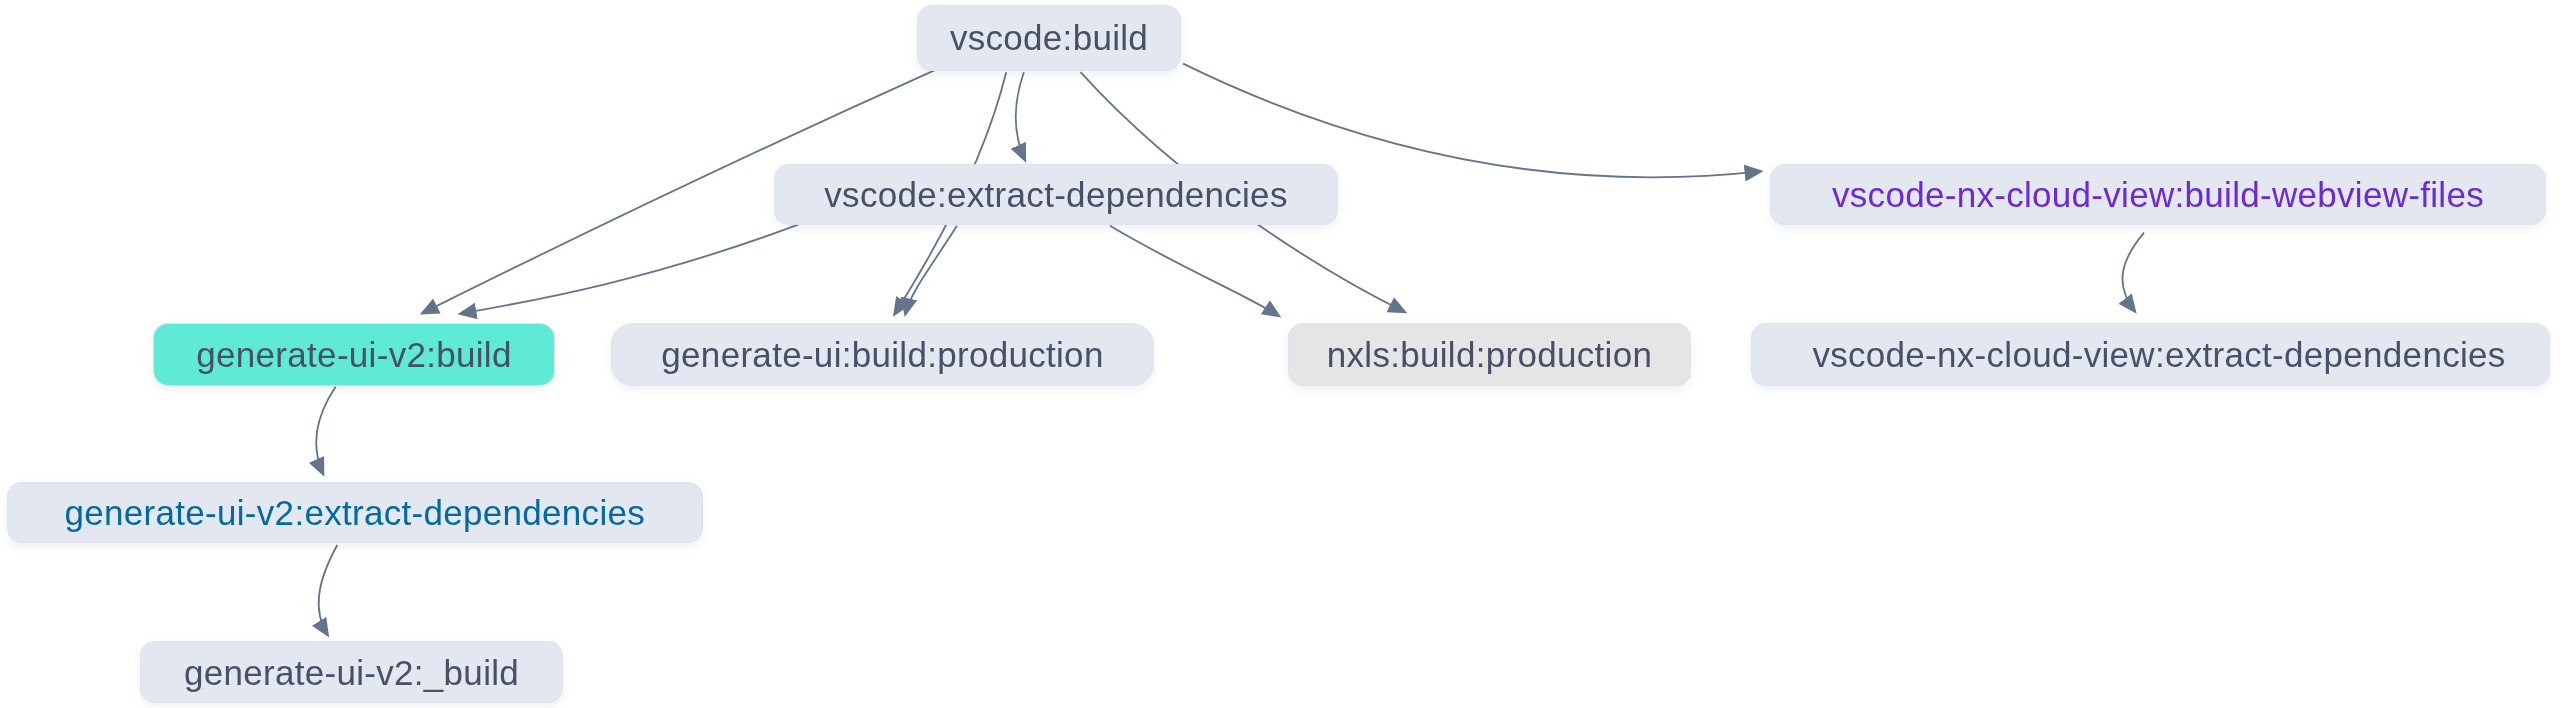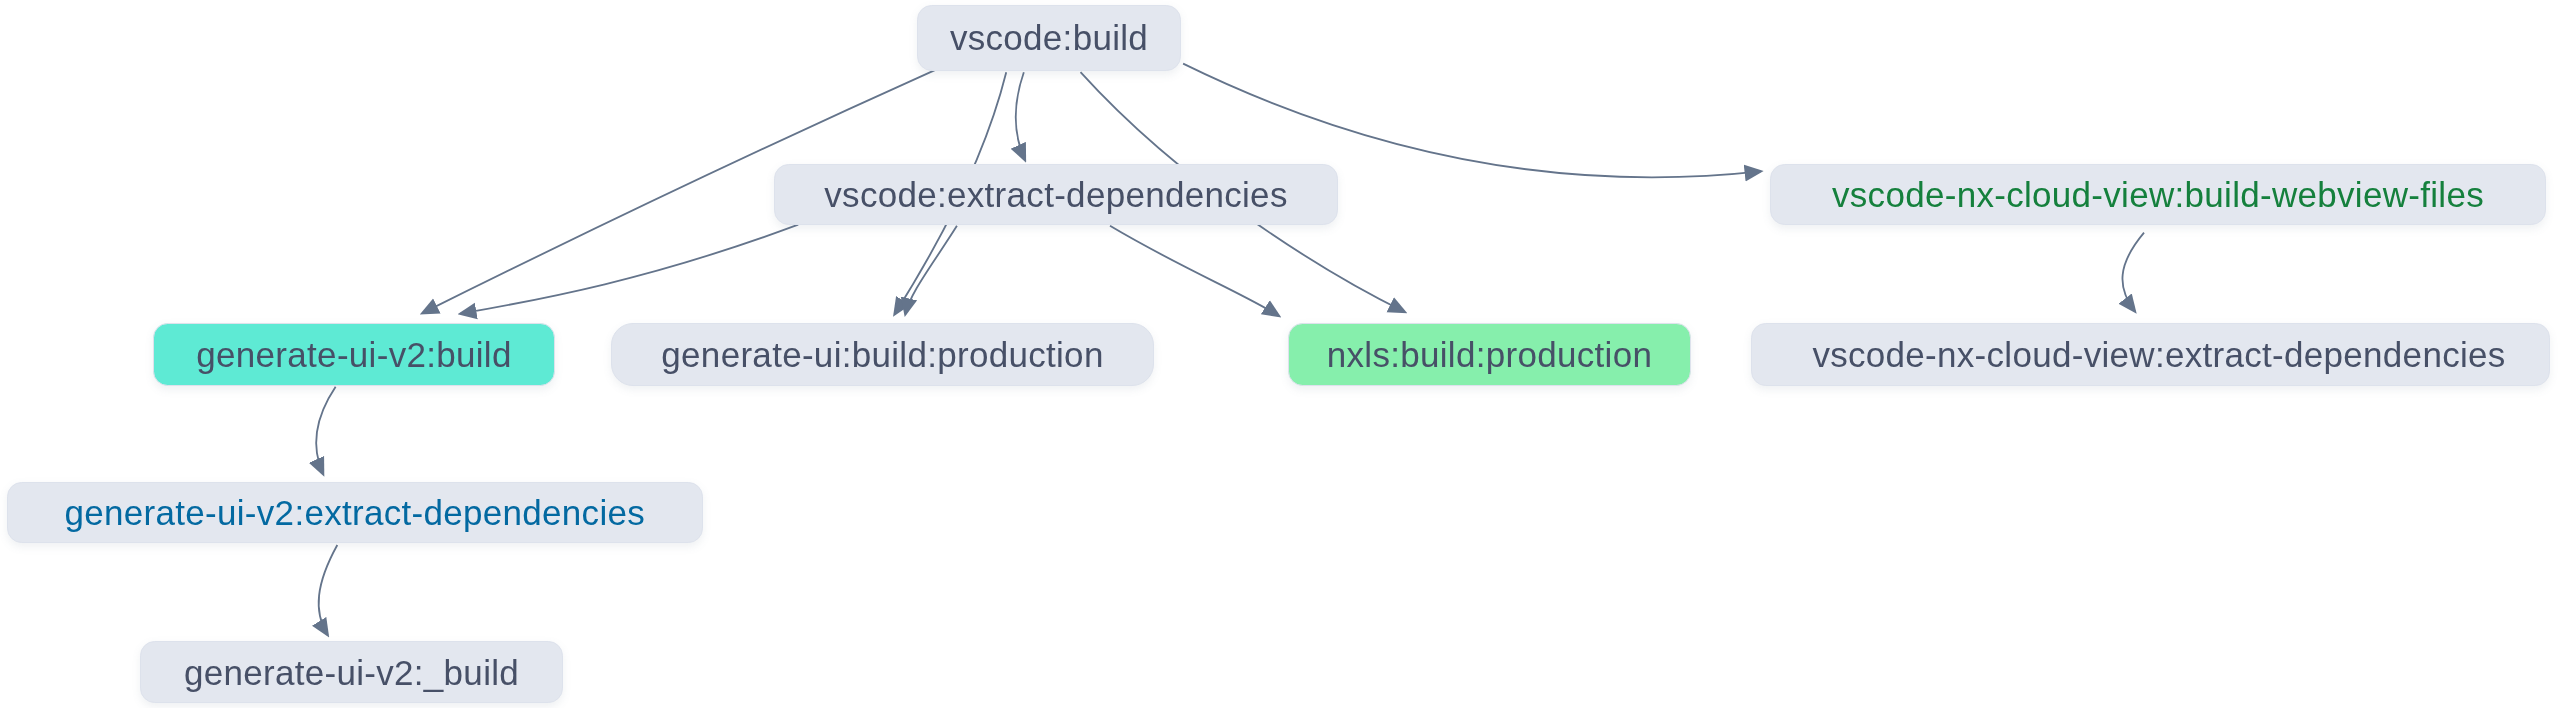--- a/index.html
+++ b/index.html
@@ -65,22 +65,22 @@
         <path class="edge-path" d="M 1688 398 C 1644 468, 1606 515, 1597 554" stroke="#64748b" marker-end="url(#arrowhead)"></path>
         <path class="edge-path" d="M 1958 398 C 2082 472, 2195 518, 2256 557" stroke="#64748b" marker-end="url(#arrowhead)"></path>
         <path class="edge-path" d="M 3782 410 C 3736 465, 3733 506, 3766 549" stroke="#64748b" marker-end="url(#arrowhead)"></path>
         <path class="edge-path" d="M 592 682 C 552 742, 550 792, 570 836" stroke="#64748b" marker-end="url(#arrowhead)"></path>
         <path class="edge-path" d="M 595 961 C 558 1028, 552 1078, 578 1120" stroke="#64748b" marker-end="url(#arrowhead)"></path>
       </g>
   </svg>
   <div id="nodes-layer">
       <div class="task-node" style="left: 917px; top: 4.5px; width: 264px; height: 66px; background: rgb(227, 231, 239); border-color: rgb(221, 226, 236); color: rgb(71, 80, 103);">vscode:build</div>
       <div class="task-node" style="left: 774px; top: 164px; width: 564px; height: 61px; background: rgb(227, 231, 239); border-color: rgb(221, 226, 236); color: rgb(71, 80, 103);">vscode:extract-dependencies</div>
-      <div class="task-node" style="left: 1770px; top: 164px; width: 776px; height: 61px; background: rgb(227, 231, 239); border-color: rgb(221, 226, 236); color: #15803d;">vscode-nx-cloud-view:build-webview-files</div>
+      <div class="task-node" style="left: 1770px; top: 164px; width: 776px; height: 61px; background: rgb(227, 231, 239); border-color: rgb(221, 226, 236); color: #6d28d9;">vscode-nx-cloud-view:build-webview-files</div>
       <div class="task-node" style="left: 153px; top: 323px; width: 402px; height: 63px; background: #5eead4; border-color: rgb(221, 226, 236); color: rgb(71, 80, 103);">generate-ui-v2:build</div>
       <div class="task-node" style="left: 611px; top: 323px; width: 543px; height: 63px; background: rgb(227, 231, 239); border-color: rgb(221, 226, 236); color: rgb(71, 80, 103); border-radius: 22px;">generate-ui:build:production</div>
-      <div class="task-node" style="left: 1288px; top: 323px; width: 403px; height: 63px; background: #86efac; border-color: rgb(221, 226, 236); color: rgb(71, 80, 103);">nxls:build:production</div>
+      <div class="task-node" style="left: 1288px; top: 323px; width: 403px; height: 63px; background: #e5e5e5; border-color: rgb(221, 226, 236); color: rgb(71, 80, 103);">nxls:build:production</div>
       <div class="task-node" style="left: 1751px; top: 323px; width: 799px; height: 63px; background: rgb(227, 231, 239); border-color: rgb(221, 226, 236); color: rgb(71, 80, 103); padding-left: 17px;">vscode-nx-cloud-view:extract-dependencies</div>
       <div class="task-node" style="left: 6.8px; top: 482px; width: 696px; height: 61px; background: rgb(227, 231, 239); border-color: rgb(221, 226, 236); color: #0369a1;">generate-ui-v2:extract-dependencies</div>
       <div class="task-node" style="left: 140px; top: 641px; width: 423px; height: 62px; background: rgb(227, 231, 239); border-color: rgb(221, 226, 236); color: rgb(71, 80, 103);">generate-ui-v2:_build</div>
     </div>
 </div>
 
 
 </body></html>

